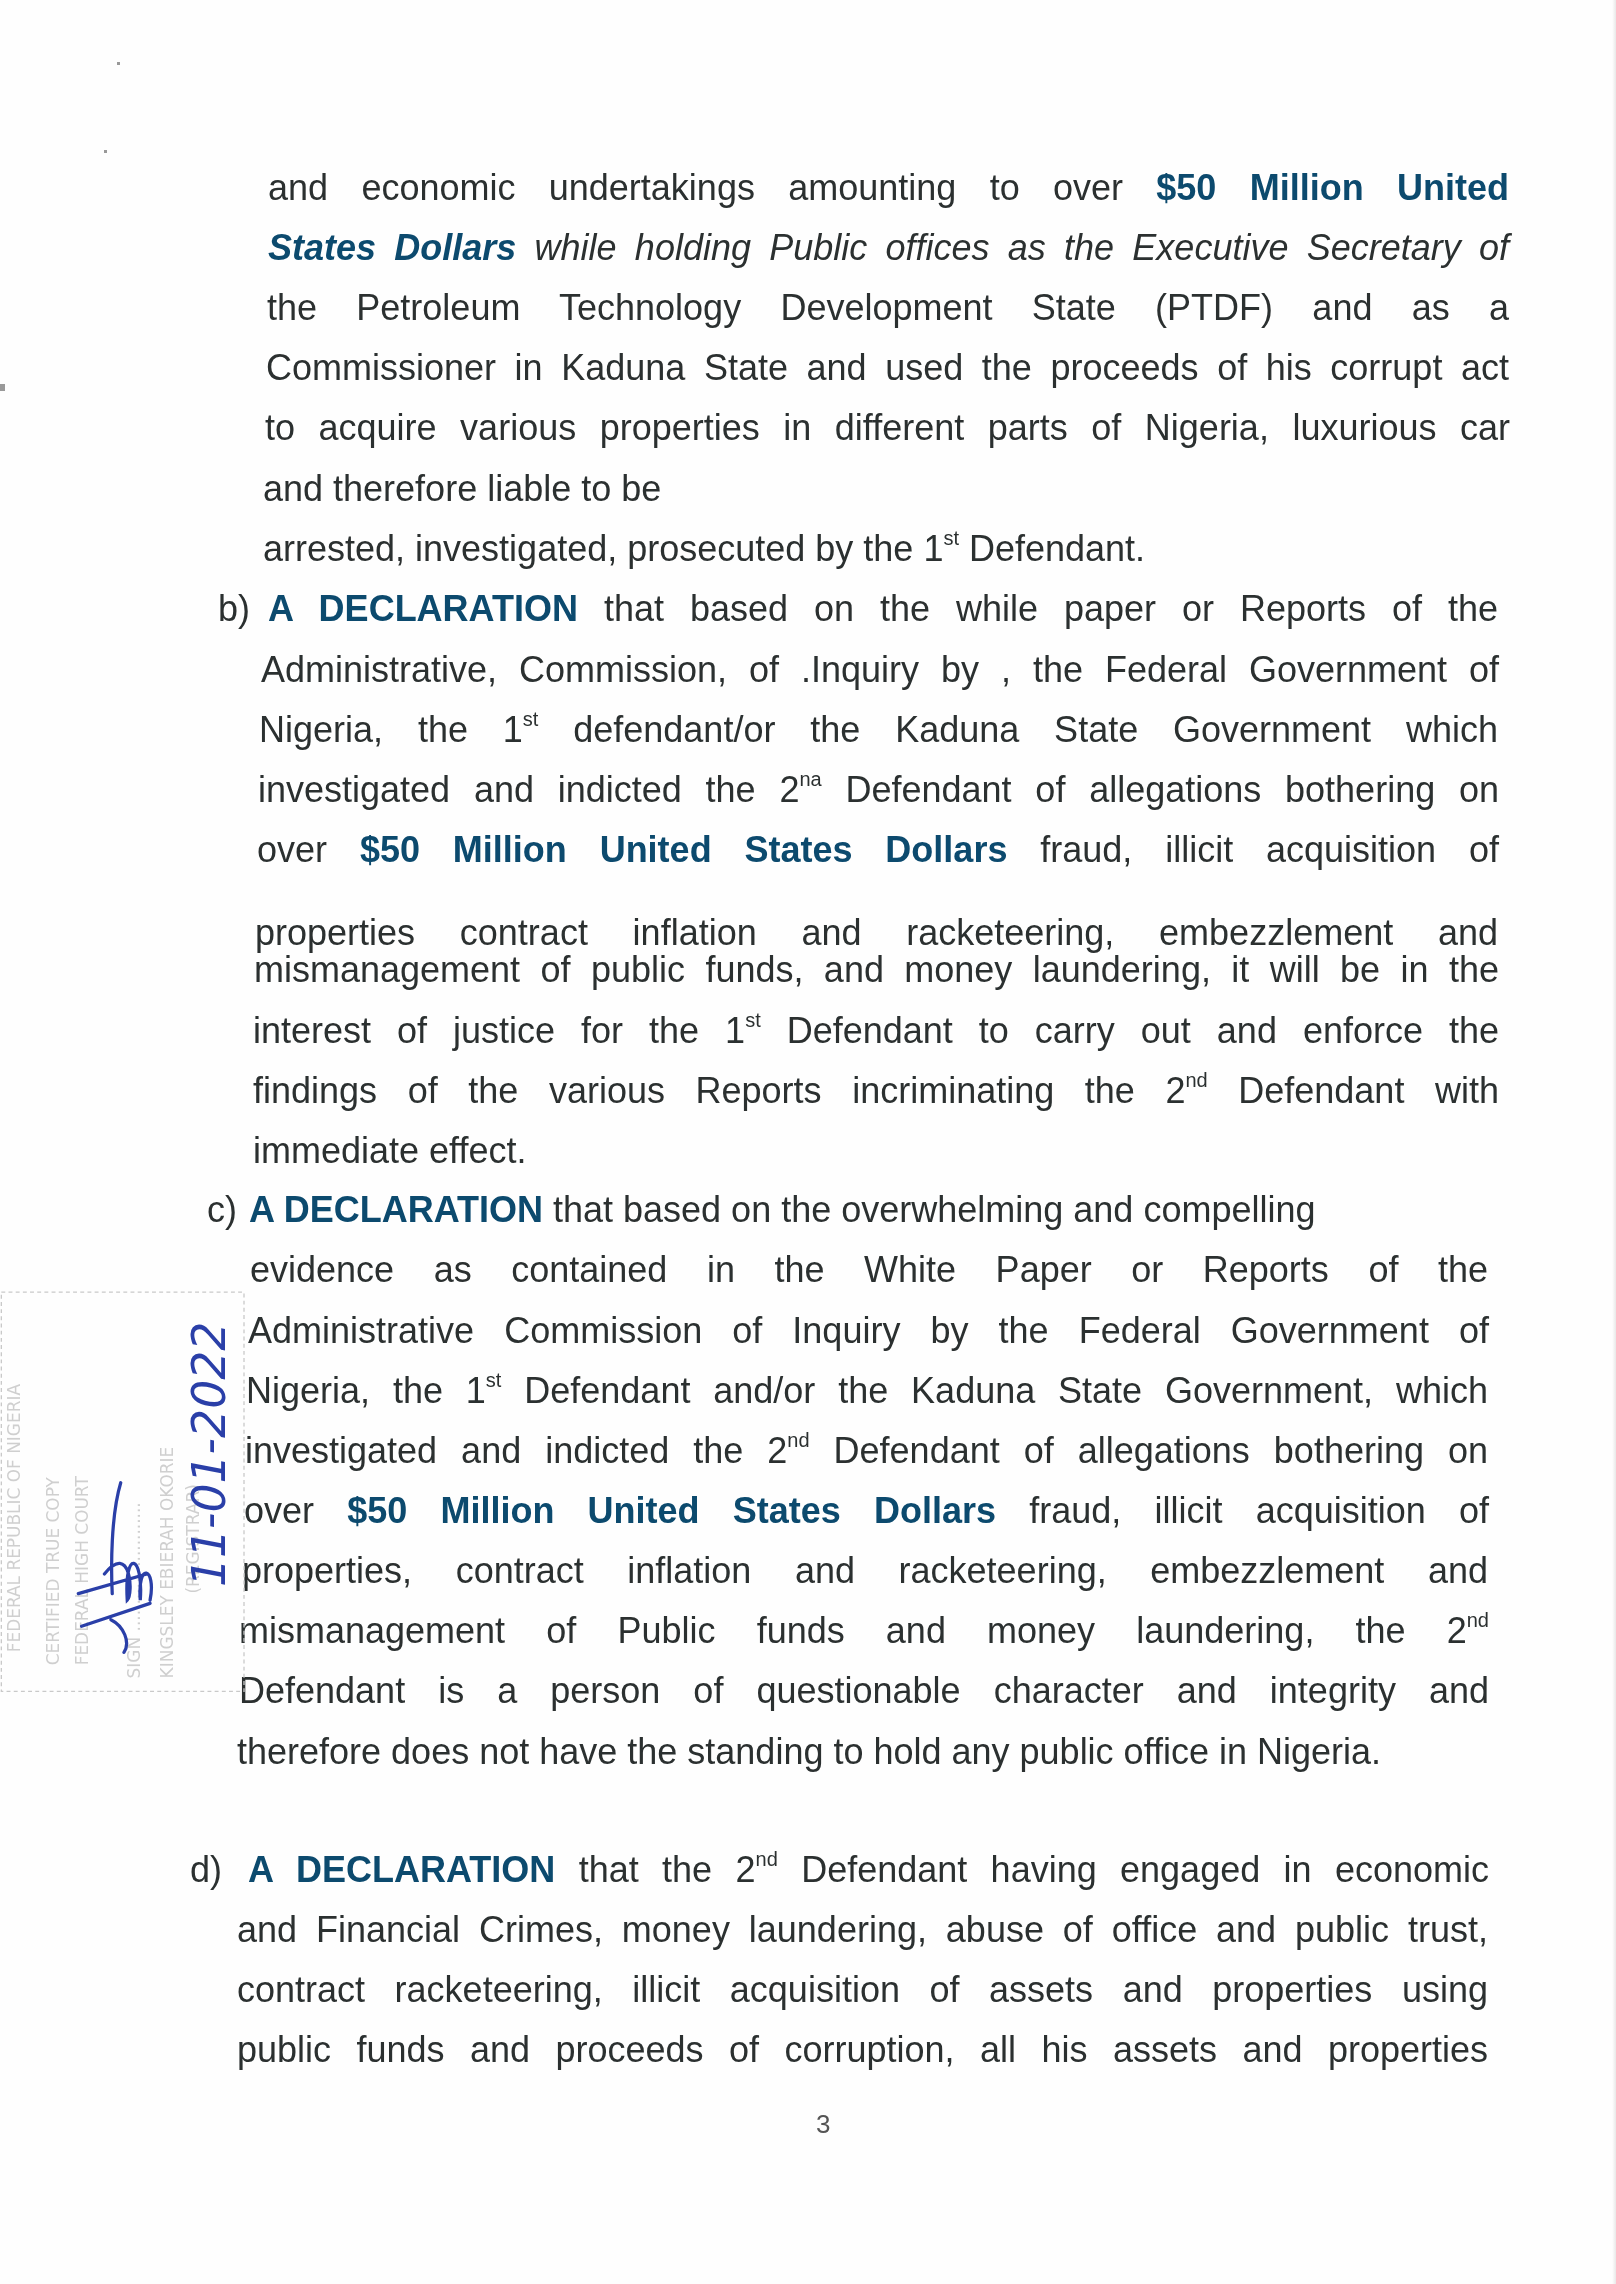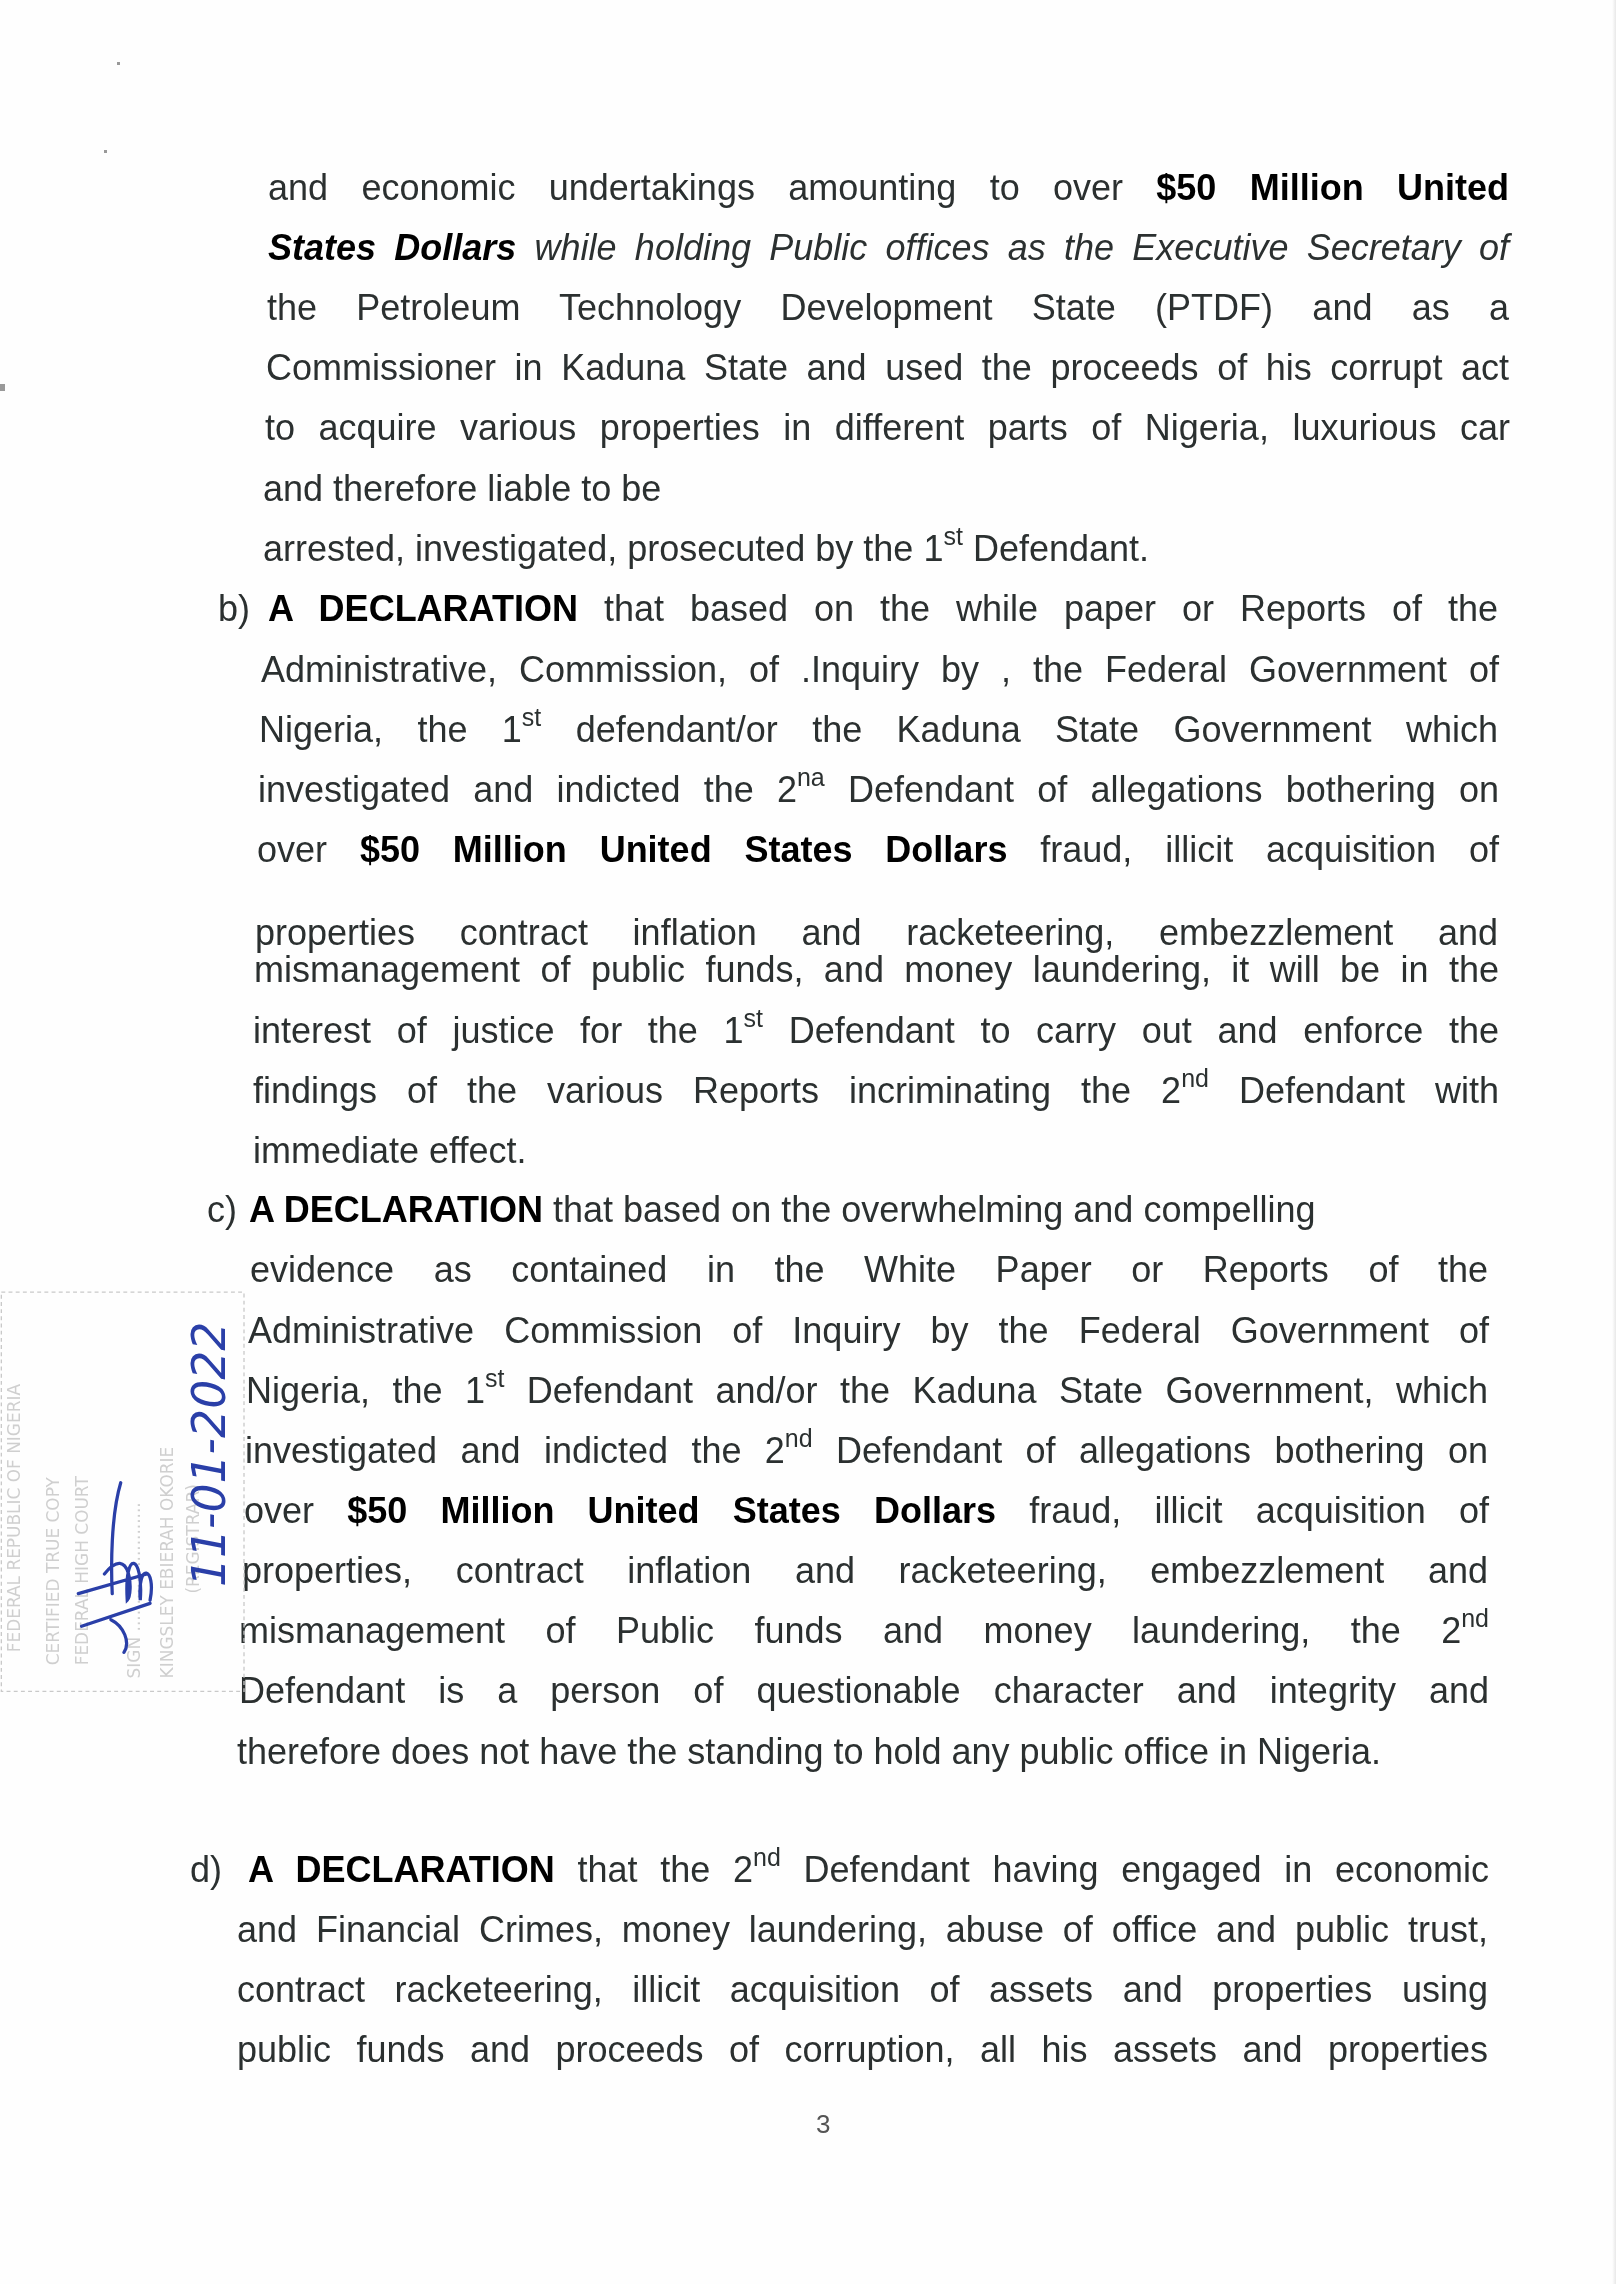--- a/index.html
+++ b/index.html
@@ -12,22 +12,22 @@
       color: #2b3030;
       white-space: nowrap;
       line-height: 46px;
       height: 46px;
     }
     .justify {
       text-align: justify;
       text-align-last: justify;
       white-space: normal;
     }
-    .b { font-weight: bold; color: #000000; }
-    sup { font-size: 25px; line-height: 0; vertical-align: 15.6px; }
+    .b { font-weight: bold; color: #0c4a6e; }
+    sup { font-size: 20px; line-height: 0; vertical-align: 15.6px; }
     .label { position: absolute; font-family: "Liberation Sans", "DejaVu Sans", sans-serif; font-size: 36px; color: #2b3030; line-height: 46px; }
     .pagenum { position: absolute; left: 816px; top: 2109px; font-family: "Liberation Sans", sans-serif; font-size: 26px; color: #555; }
     .stamp { position: absolute; left: 0; top: 1287px; width: 261px; height: 424px; }
     .speck { position: absolute; background: #999; }
     .rightedge { position: absolute; left: 1612px; top: 0; width: 3.9px; height: 2284px; background: linear-gradient(90deg,#fff,#e8e8e8); }
   </style>
 </head>
 <body>
 
 <div class="page">

